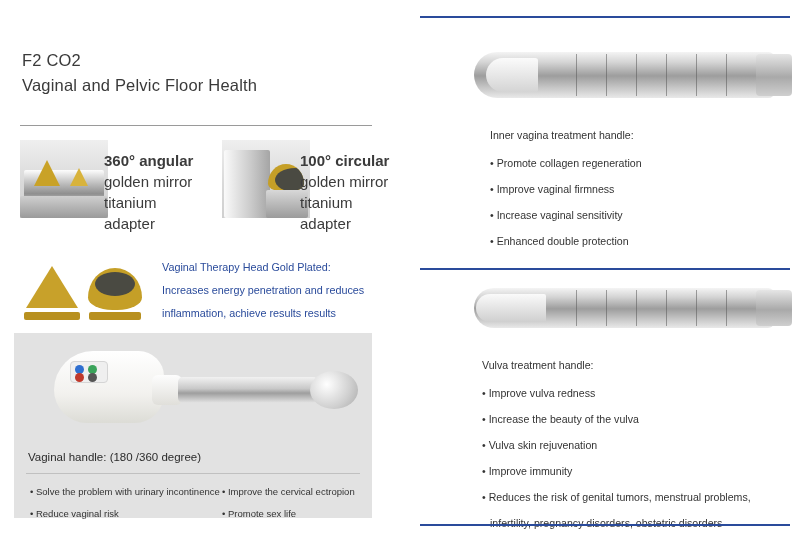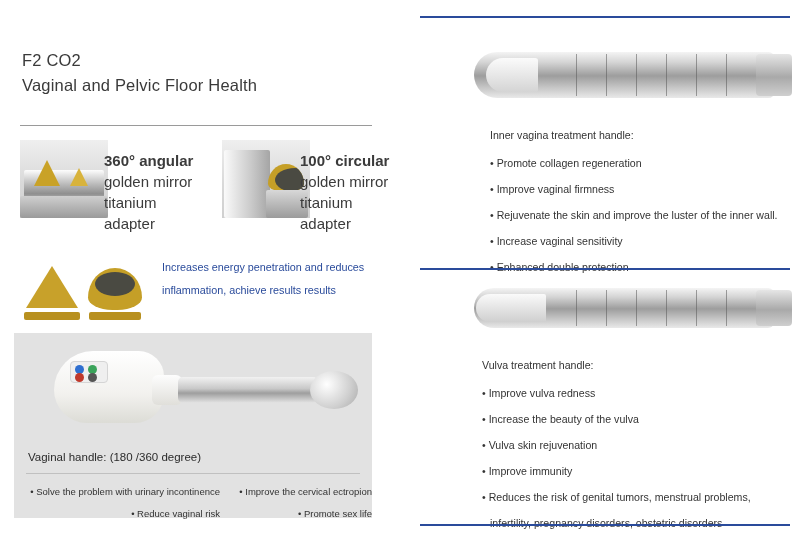--- a/index.html
+++ b/index.html
@@ -208,21 +208,20 @@
     left: 12px; top: 140px;
     width: 334px; height: 1px;
     background: #c0c0c0;
   }
   .handle-bullets {
     position: absolute;
     top: 148px;
     font-size: 9.5px;
     line-height: 22px;
     color: #333;
-    text-align: right;
   }
   #handle-bullets-left { left: 16px; width: 190px; }
   #handle-bullets-right { left: 208px; width: 150px; }
 
   
   #right-col {
     position: absolute;
     left: 400px; top: 0;
     width: 400px; height: 553px;
   }
@@ -300,20 +299,21 @@
   </div>
 
   <div id="gold-imgs">
     <div class="gold-cone-big"></div>
     <div class="gold-base" style="left:32px;width:56px;"></div>
     <div class="gold-cup"></div>
     <div class="gold-base" style="left:95px;width:52px;"></div>
   </div>
 
   <div id="gold-text">
+    <div class="hl">Vaginal Therapy Head Gold Plated:</div>
     <div class="hl">Increases energy penetration and reduces</div>
     <div class="hl">inflammation, achieve results results</div>
   </div>
 
   <div id="handle-panel">
 
     <div id="handle-photo">
       <div class="handle-body"></div>
       <div class="btn-plate"></div>
       <div class="btn-dot" style="left:61px;top:32px;background:#2f6fd0;"></div>
@@ -353,21 +353,20 @@
     <div class="device-ring" style="left:210px; top:8px; bottom:10px;"></div>
     <div class="device-ring" style="left:240px; top:8px; bottom:10px;"></div>
     <div class="device-ring" style="left:270px; top:8px; bottom:10px;"></div>
     <div style="position:absolute;left:30px;top:12px;width:52px;height:34px;background:linear-gradient(180deg,#fbfbfb,#d4d4d4);border-radius:24px 4px 4px 24px;"></div>
   </div>
 
   <div class="section-list" style="left:90px; top:122px; width:300px;">
     <div class="head">Inner vagina treatment handle:</div>
     <div>• Promote collagen regeneration</div>
     <div>• Improve vaginal firmness</div>
-    <div>• Rejuvenate the skin and improve the luster of the inner wall.</div>
     <div>• Increase vaginal sensitivity</div>
     <div>• Enhanced double protection</div>
   </div>
 
   <div class="rule-blue" style="left:20px; top:268px; width:370px;"></div>
 
   <div class="device-img" style="left:56px; top:280px; width:340px; height:56px;">
     <div class="device-body" style="left:18px; top:8px; width:300px; height:40px; border-radius:20px 6px 6px 20px;"></div>
     <div class="device-cap" style="left:300px; top:10px; width:36px; height:36px;"></div>
     <div class="device-ring" style="left:120px; top:10px; bottom:10px;"></div>

